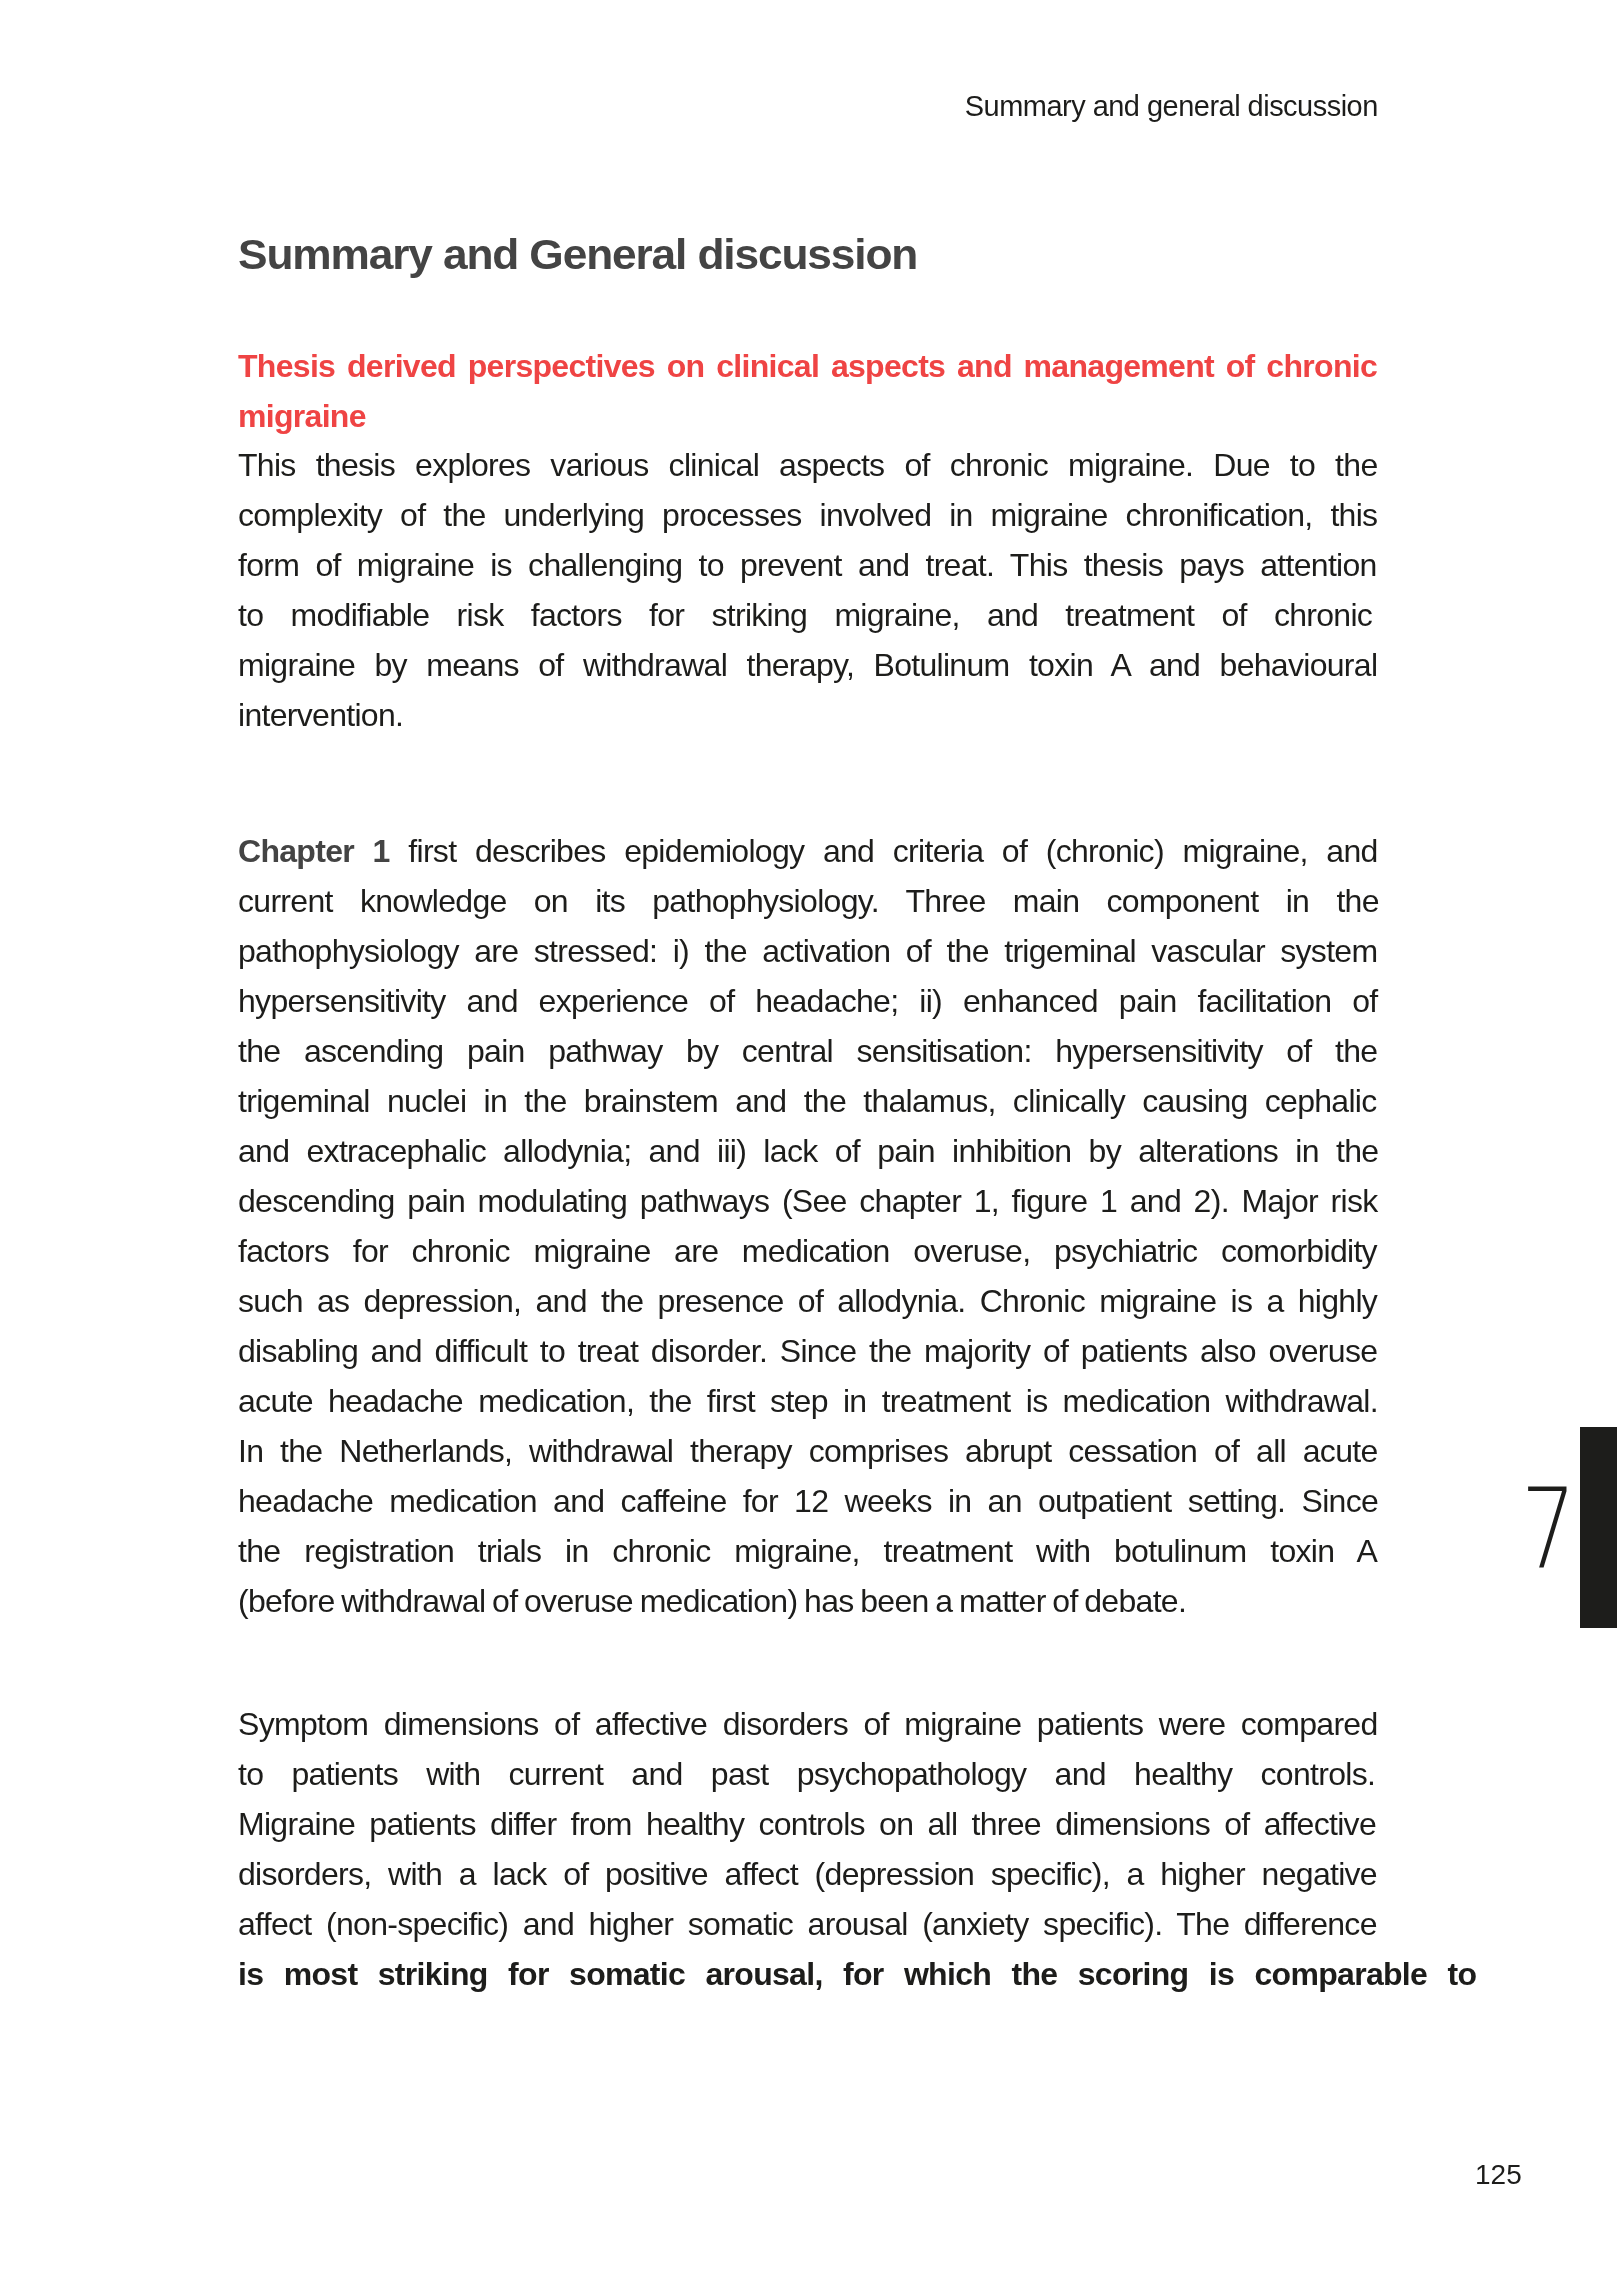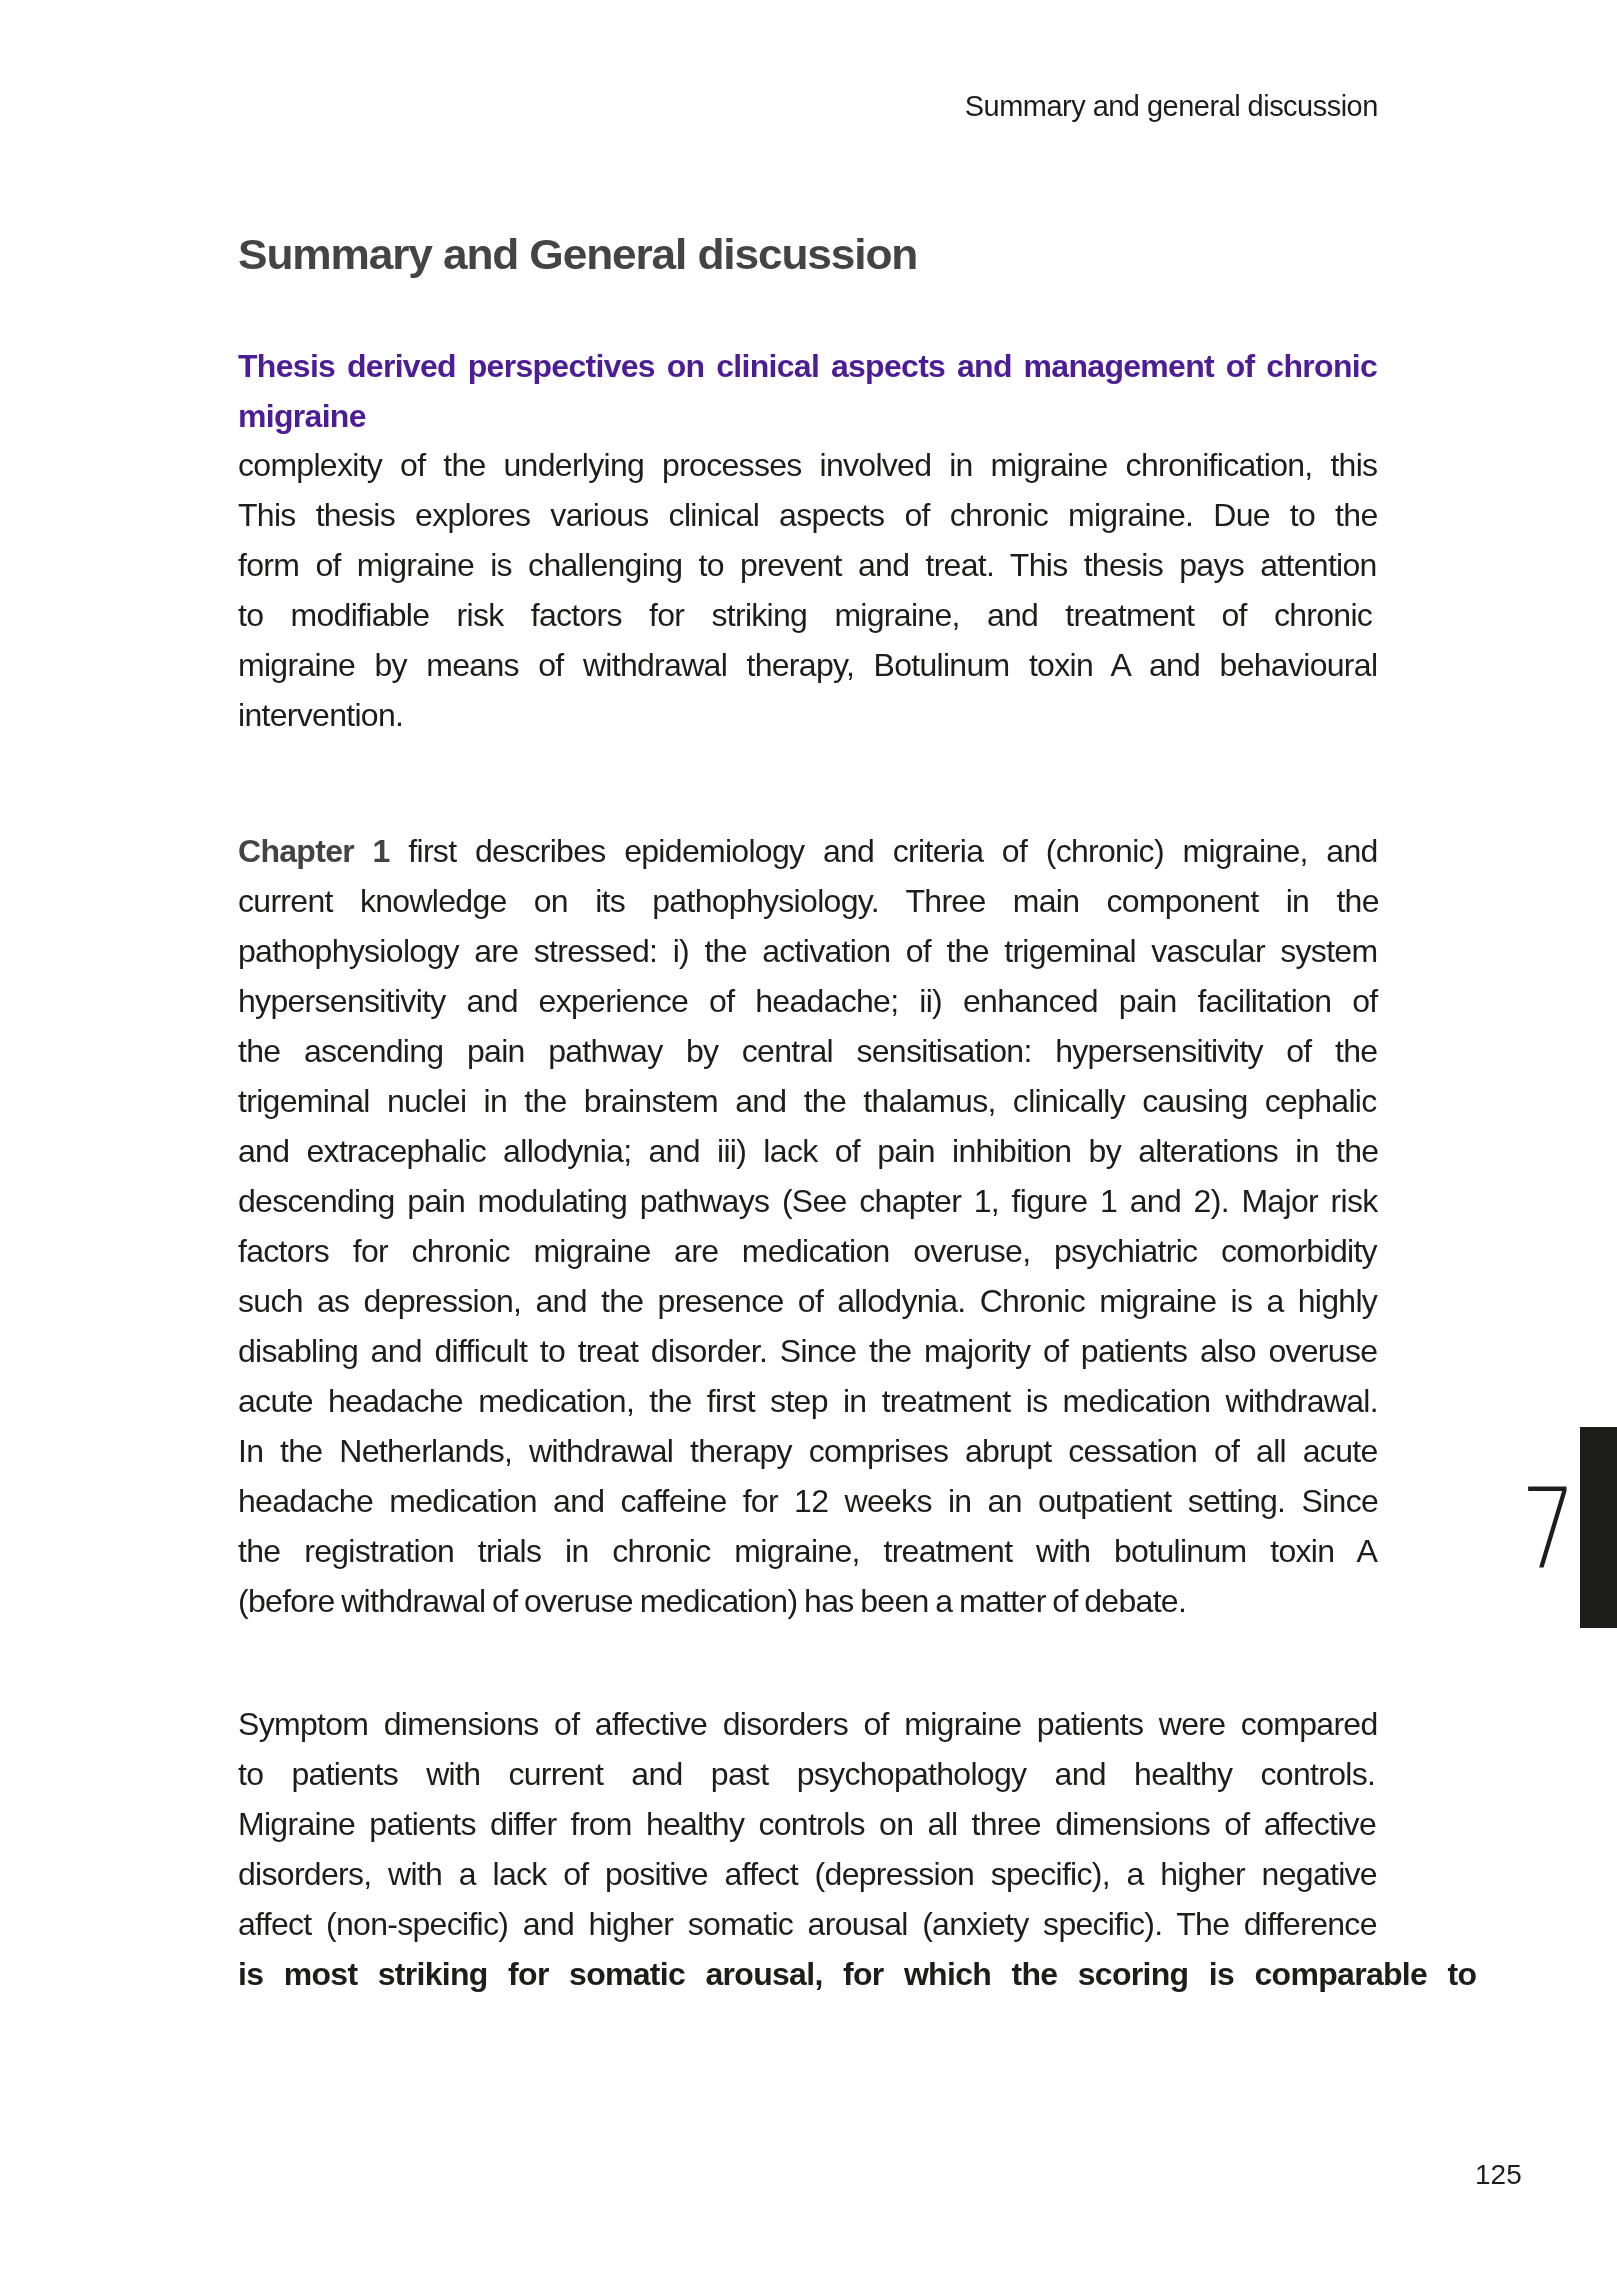--- a/index.html
+++ b/index.html
@@ -14,21 +14,21 @@
     font-family: "Liberation Sans", sans-serif; font-weight: bold; font-size: 43px;
     color: #444444; letter-spacing: -1.1px; white-space: nowrap; margin: 0;
   }
   .col { position: absolute; left: 238px; width: 1140px; }
   .line {
     height: 50px; line-height: 50px; white-space: nowrap;
     font-family: "Liberation Sans", sans-serif; font-size: 32px; color: #1d1d1b;
     letter-spacing: -0.7px; word-spacing: -1.5px;
     transform-origin: 0 50%;
   }
-  .line.bold { font-weight: bold; color: #4c1d95; }
+  .line.bold { font-weight: bold; color: #ef4444; }
   .chapter-lead { font-weight: bold; color: #444444; }
   .subheading { top: 341px; }
   .para-1 { top: 440px; }
   .para-2 { top: 820px; margin-top: 6px; }
   .para-3 { top: 1699px; }
   .chapter-tab {
     position: absolute; left: 1580px; top: 1427px; width: 38px; height: 201px;
     background: #1d1d1b;
   }
   .chapter-number {
@@ -47,22 +47,22 @@
 <div class="running-header" style="transform-origin: 100% 0px; transform: scaleX(0.998162);">Summary and general discussion</div>
 
 <h1 class="page-title" style="transform-origin: 0px 0px; transform: scaleX(1.02914);">Summary and General discussion</h1>
 
 <div class="col subheading">
   <div class="line bold justify" style="display: block; word-spacing: 3.6px;">Thesis derived perspectives on clinical aspects and management of chronic</div>
   <div class="line bold" style="display: block;">migraine</div>
 </div>
 
 <div class="col para-1">
+  <div class="line justify" style="display: block; word-spacing: 11.8px;">This thesis explores various clinical aspects of chronic migraine. Due to the</div>
   <div class="line justify" style="display: block; word-spacing: 9.7px;">complexity of the underlying processes involved in migraine chronification, this</div>
-  <div class="line justify" style="display: block; word-spacing: 11.8px;">This thesis explores various clinical aspects of chronic migraine. Due to the</div>
   <div class="line justify" style="display: block; word-spacing: 8px;">form of migraine is challenging to prevent and treat. This thesis pays attention</div>
   <div class="line justify" style="display: block; word-spacing: 19px;">to modifiable risk factors for striking migraine, and treatment of chronic</div>
   <div class="line justify" style="display: block; word-spacing: 11.2px;">migraine by means of withdrawal therapy, Botulinum toxin A and behavioural</div>
   <div class="line" style="display: block;">intervention.</div>
 </div>
 
 <div class="col para-2">
   <div class="line justify" style="display: block; word-spacing: 10.4px;"><span class="chapter-lead">Chapter 1</span><span> first describes epidemiology and criteria of (chronic) migraine, and</span></div>
   <div class="line justify" style="display: block; word-spacing: 19px;">current knowledge on its pathophysiology. Three main component in the</div>
   <div class="line justify" style="display: block; word-spacing: 7.2px;">pathophysiology are stressed: i) the activation of the trigeminal vascular system</div>

